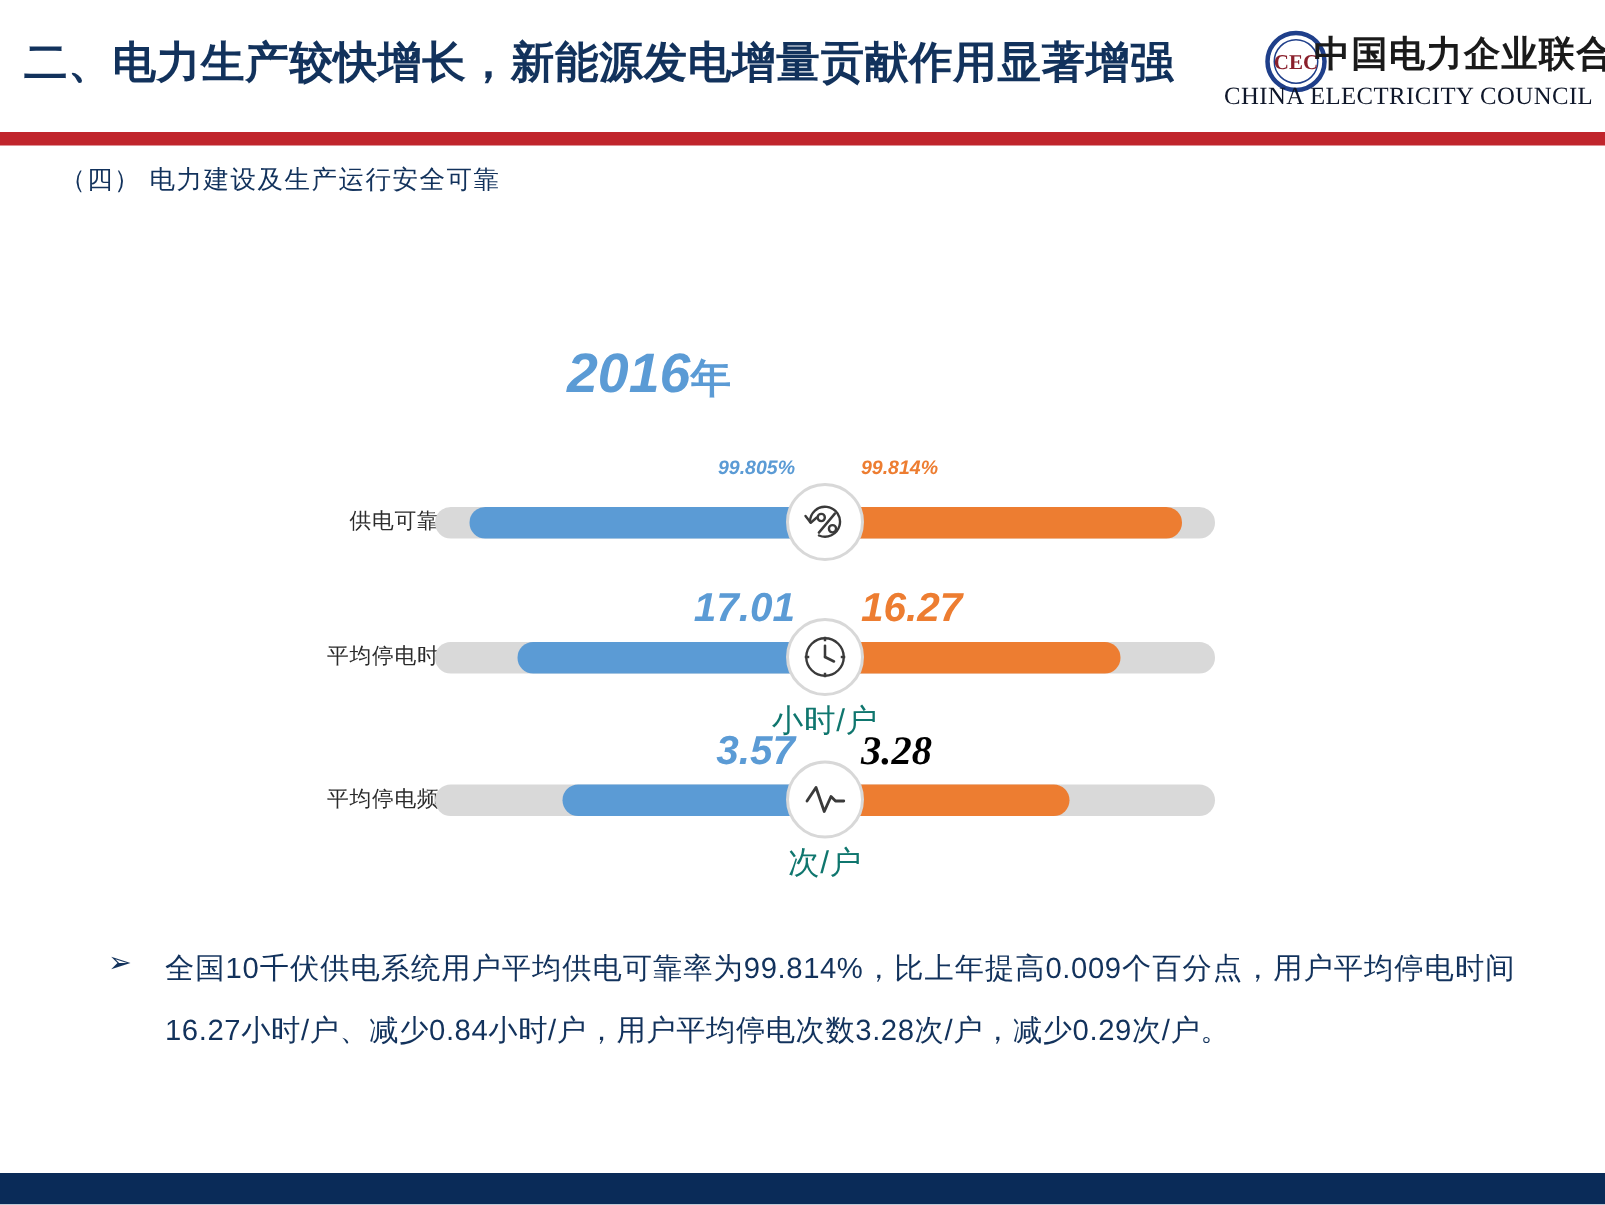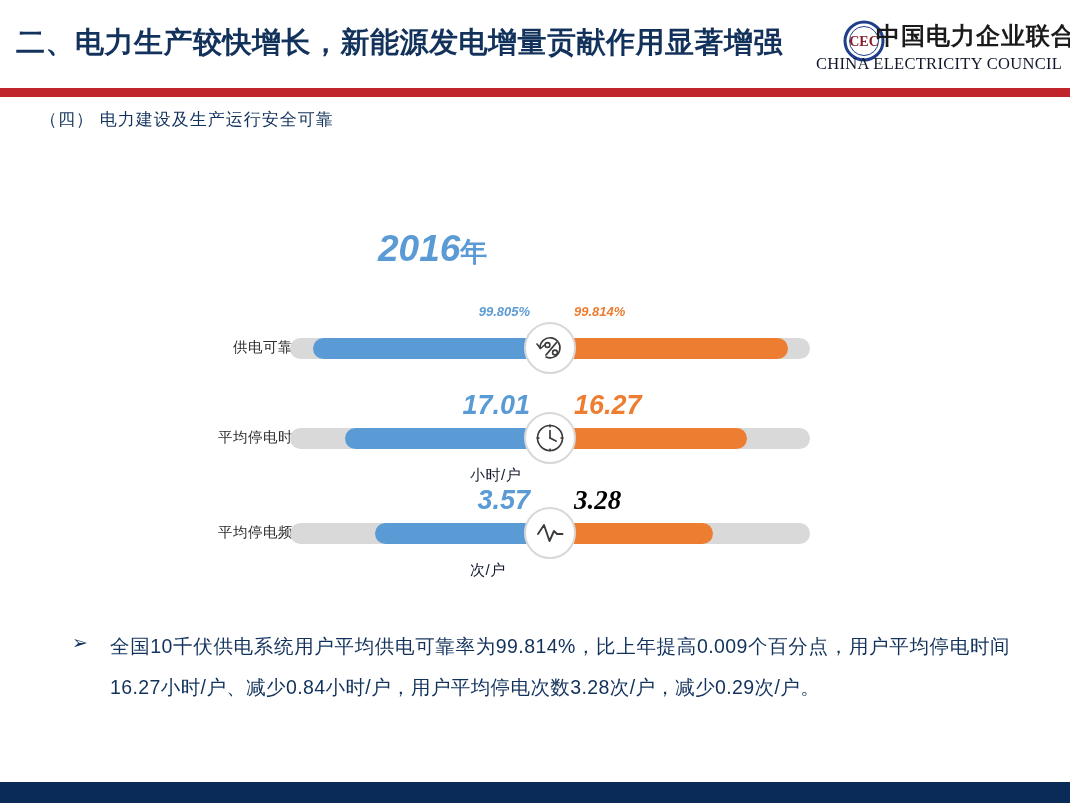--- a/index.html
+++ b/index.html
@@ -181,23 +181,24 @@
     border-radius: 50%;
     background: #ffffff;
     border: 2px solid #D8D8D8;
     box-sizing: border-box;
   }
   .hub svg { position: absolute; left: 8px; top: 8px; }
   .unit {
     position: absolute;
     left: 470px;
     width: 160px;
+    text-align: center;
     top: 76px;
-    font-size: 15px;
-    color: #0f172a;
+    font-size: 21px;
+    color: #0f766e;
     letter-spacing: 0.5px;
     white-space: nowrap;
   }
 
   
   .bullet {
     position: absolute;
     left: 72px;
     top: 626px;
     width: 940px;

